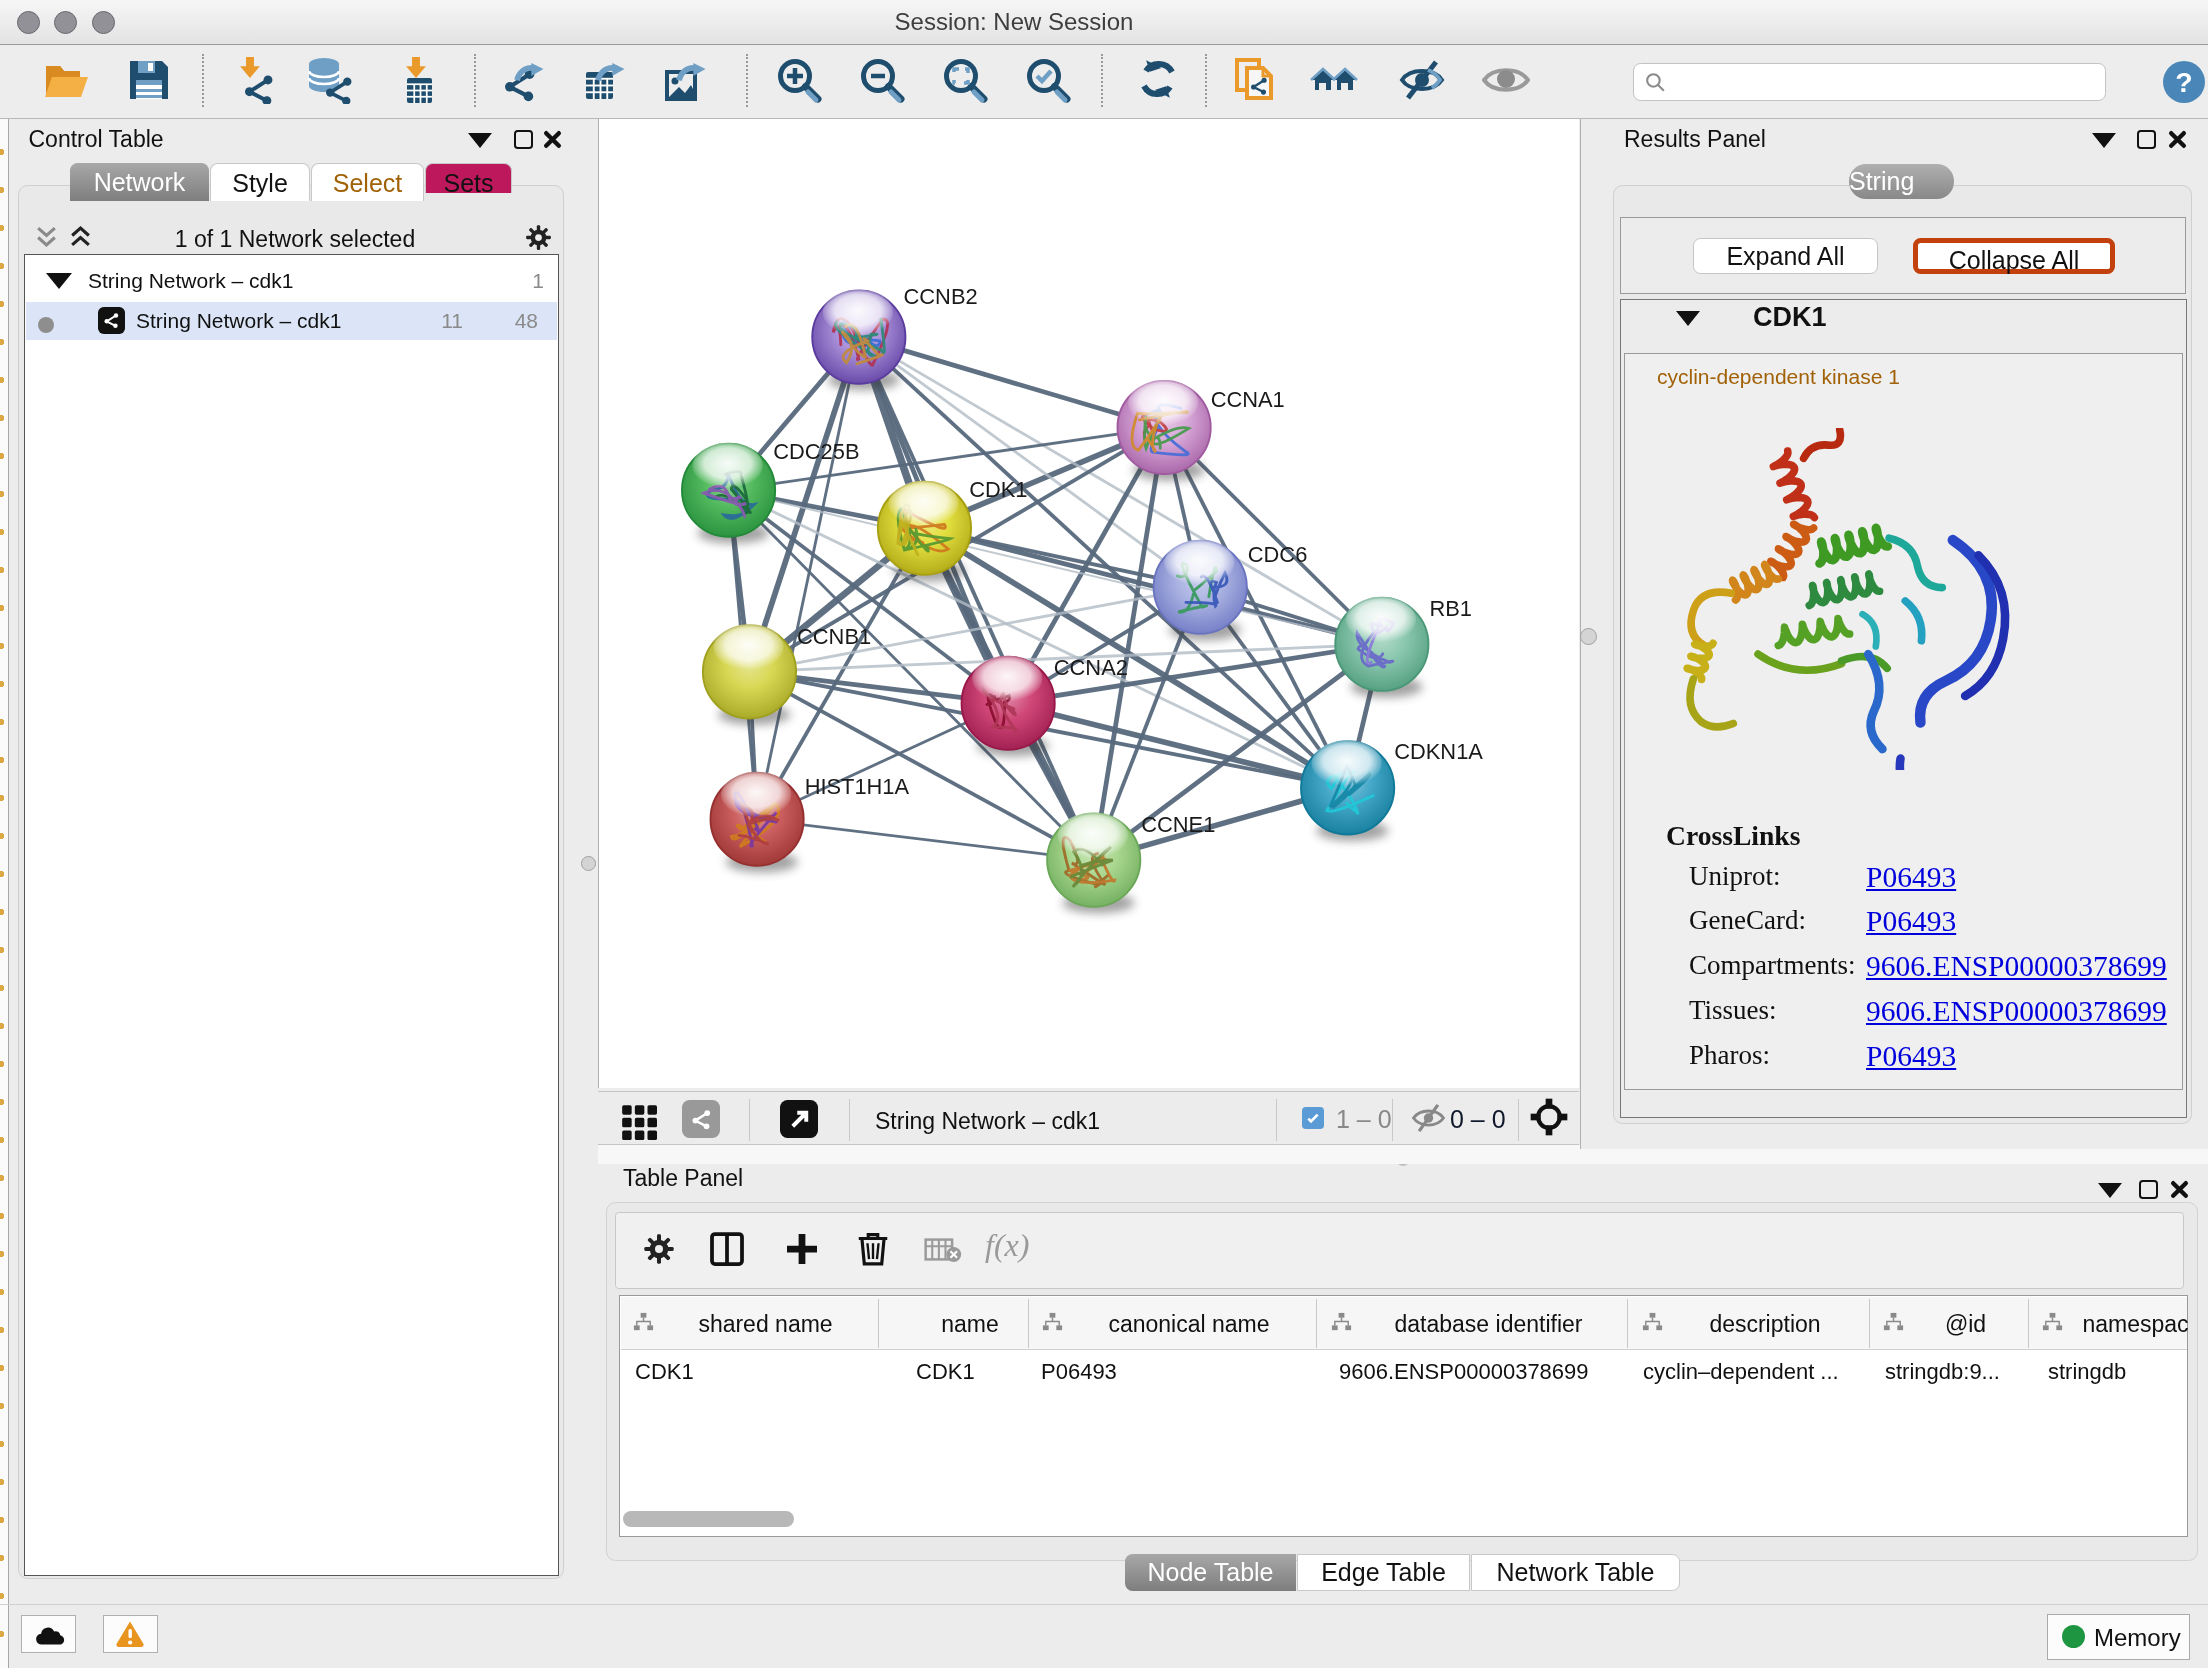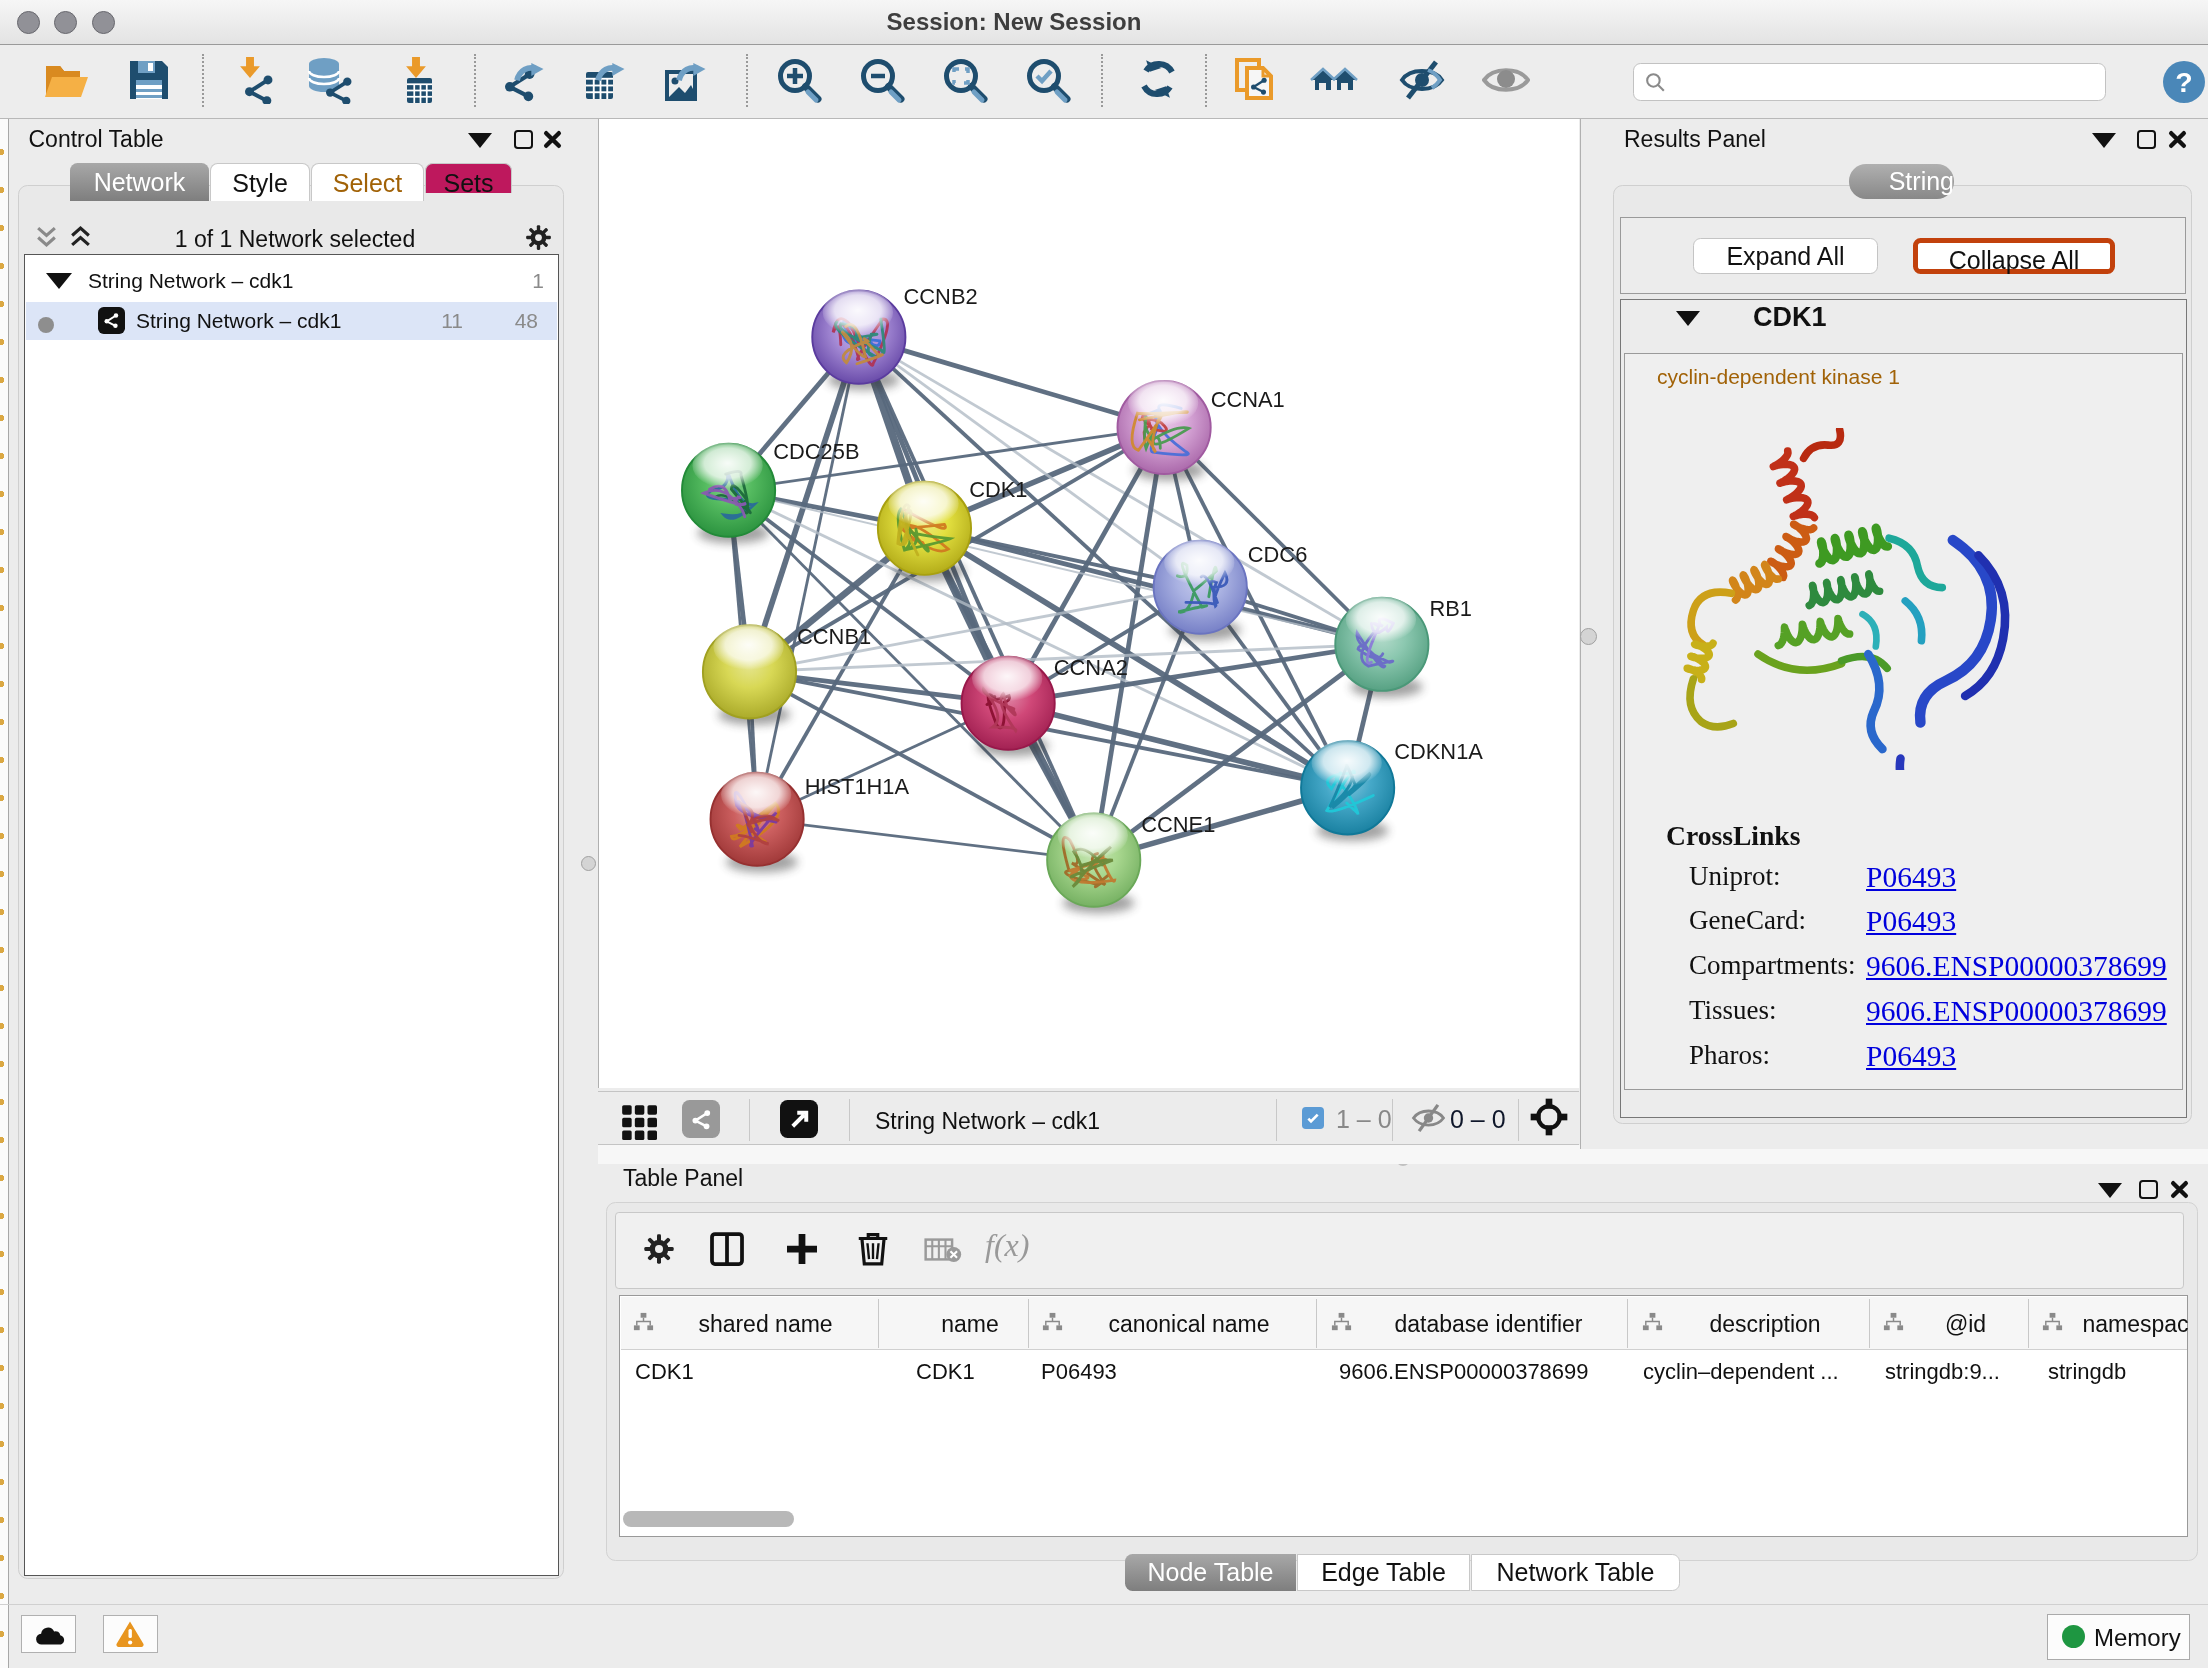--- a/index.html
+++ b/index.html
@@ -3,21 +3,21 @@
 <style>
 * { margin:0; padding:0; }
 body { width:2208px; height:1668px; position:relative; overflow:hidden;
   font-family:"Liberation Sans",sans-serif; background:#ececec; }
 </style></head>
 <body>
 <div style="position:absolute;left:0;top:0;width:2208px;height:45px;background:linear-gradient(#f6f6f6,#e3e3e3);border-bottom:1.9px solid #9a9a9a;box-sizing:border-box"></div>
 <div style="position:absolute;left:17px;top:10.5px;width:23px;height:23px;border-radius:50%;background:#919197;border:1.4px solid #68686e;box-sizing:border-box"></div>
 <div style="position:absolute;left:54px;top:10.5px;width:23px;height:23px;border-radius:50%;background:#919197;border:1.4px solid #68686e;box-sizing:border-box"></div>
 <div style="position:absolute;left:92px;top:10.5px;width:23px;height:23px;border-radius:50%;background:#919197;border:1.4px solid #68686e;box-sizing:border-box"></div>
-<div style="position:absolute;left:0;top:7.6px;width:2028px;text-align:center;font-size:24px;font-weight:700;color:#3e3e3e">Session: New Session</div>
+<div style="position:absolute;left:0;top:7.6px;width:2028px;text-align:center;font-size:24px;font-weight:400;color:#3e3e3e">Session: New Session</div>
 <div style="position:absolute;left:0;top:45px;width:2208px;height:74px;background:#ededed;border-bottom:1.9px solid #b8b8b8;box-sizing:border-box"></div>
 <svg style="position:absolute;left:42px;top:56px" width="48" height="48" viewBox="0 0 48 48">
     <path d="M4,10 h14 l4,5 h16 v6 H4 z" fill="#c97a18"></path>
     <path d="M4,10 h14 l4,5 h16 v26 H4 z" fill="#d98a20"></path>
     <path d="M10,21 h36 l-7,20 H3 z" fill="#f5b045"></path>
   </svg>
 <svg style="position:absolute;left:125px;top:56px" width="48" height="48" viewBox="0 0 48 48">
     <path d="M5,5 h32 l6,6 v32 H5 z" fill="#1e4d6e"></path>
     <rect x="13" y="5" width="17" height="12" fill="#6f9fc4"></rect>
     <rect x="23" y="7" width="5" height="8" fill="#fff"></rect>
@@ -499,21 +499,21 @@
 <div style="position:absolute;left:1396px;top:1152px;width:14.3px;height:14.3px;border-radius:50%;background:#c0c0c0"></div>
 <div style="position:absolute;left:598px;top:1145px;width:1610px;height:19px;background:#f7f7f7"></div>
 <div style="position:absolute;left:1580px;top:119px;width:629px;height:1030px;background:#ececec;border-left:1.9px solid #b0b0b0;box-sizing:border-box"></div>
 <div style="position:absolute;left:1624px;top:126px;font-size:23px;color:#111">Results Panel</div>
 <div style="position:absolute;left:2092px;top:133px;width:0;height:0;border-left:12.4px solid transparent;border-right:12.4px solid transparent;border-top:15.3px solid #111"></div>
 <div style="position:absolute;left:2137px;top:130px;width:19px;height:19px;border:2.9px solid #111;border-radius:3.8px;box-sizing:border-box"></div>
 <svg style="position:absolute;left:2168px;top:130px" width="19" height="19" viewBox="0 0 48 48">
     <path d="M8,8 L40,40 M40,8 L8,40" stroke="#111" stroke-width="11" stroke-linecap="round"></path>
   </svg>
 <div style="position:absolute;left:1613px;top:185px;width:579px;height:939px;background:#e9e9e9;border:1px solid #cfcfcf;border-radius:9.5px;box-sizing:border-box"></div>
-<div style="position:absolute;left:1849px;top:164px;width:105px;height:35px;border-radius:17px;background:linear-gradient(#b0b0b0,#888);color:#fff;font-size:25px;text-align:right;line-height:35px">String</div>
+<div style="position:absolute;left:1849px;top:164px;width:105px;height:35px;border-radius:17px;background:linear-gradient(#b0b0b0,#888);color:#fff;font-size:25px;text-align:left;line-height:35px">String</div>
 <div style="position:absolute;left:1620px;top:217px;width:566px;height:77px;background:#ececec;border:1.9px solid #9a9a9a;box-sizing:border-box"></div>
 <div style="position:absolute;left:1693px;top:238px;width:185px;height:36px;background:#fff;border:1px solid #c4c4c4;border-radius:7.6px;box-sizing:border-box;font-size:25px;text-align:center;line-height:34px;color:#111">Expand All</div>
 <div style="position:absolute;left:1913px;top:238px;width:202px;height:36px;background:#fff;border:5px solid #c2410c;border-radius:7.6px;box-sizing:border-box;font-size:25px;text-align:center;line-height:34px;color:#111">Collapse All</div>
 <div style="position:absolute;left:1620px;top:299px;width:567px;height:819px;background:#ececec;border:1.9px solid #777;box-sizing:border-box"></div>
 <div style="position:absolute;left:1676px;top:311px;width:0;height:0;border-left:12.4px solid transparent;border-right:12.4px solid transparent;border-top:15.3px solid #111"></div>
 <div style="position:absolute;left:1753px;top:302px;font-size:27px;font-weight:bold;color:#111">CDK1</div>
 <div style="position:absolute;left:1624px;top:353px;width:559px;height:737px;background:#efefef;border:1px solid #9a9a9a;box-sizing:border-box"></div>
 <div style="position:absolute;left:1657px;top:365px;font-size:21px;color:#a16207">cyclin-dependent kinase 1</div>
 <svg style="position:absolute;left:1663px;top:428px" width="361" height="342" viewBox="0 0 380 360">
     <g fill="none" stroke-linecap="round">

